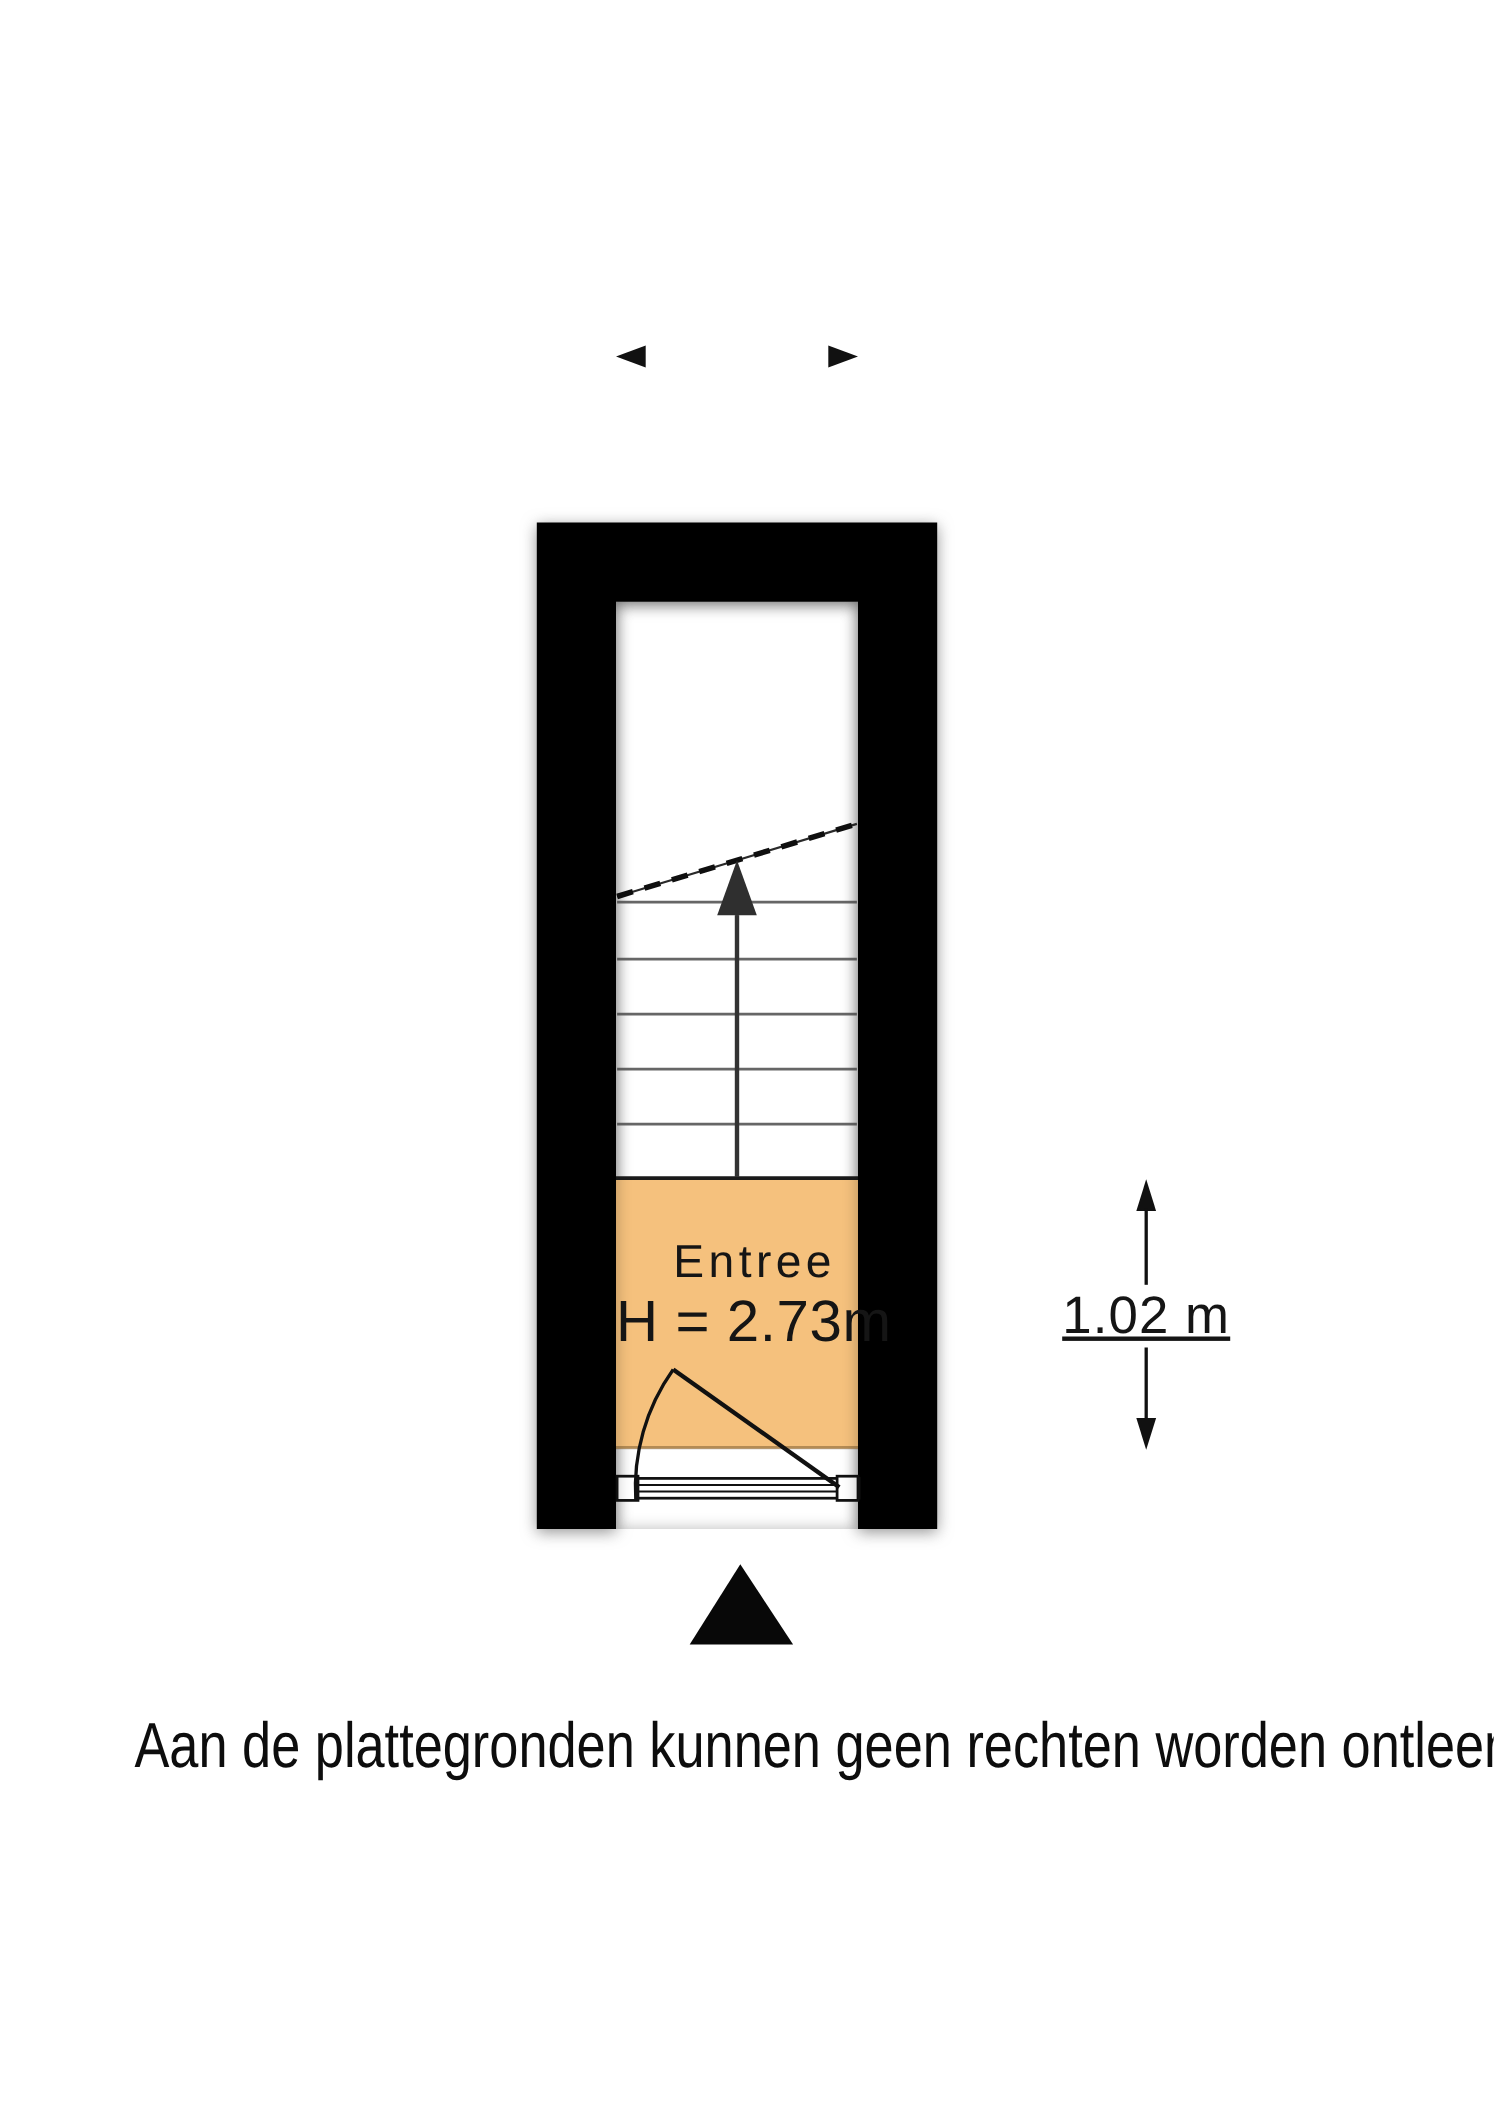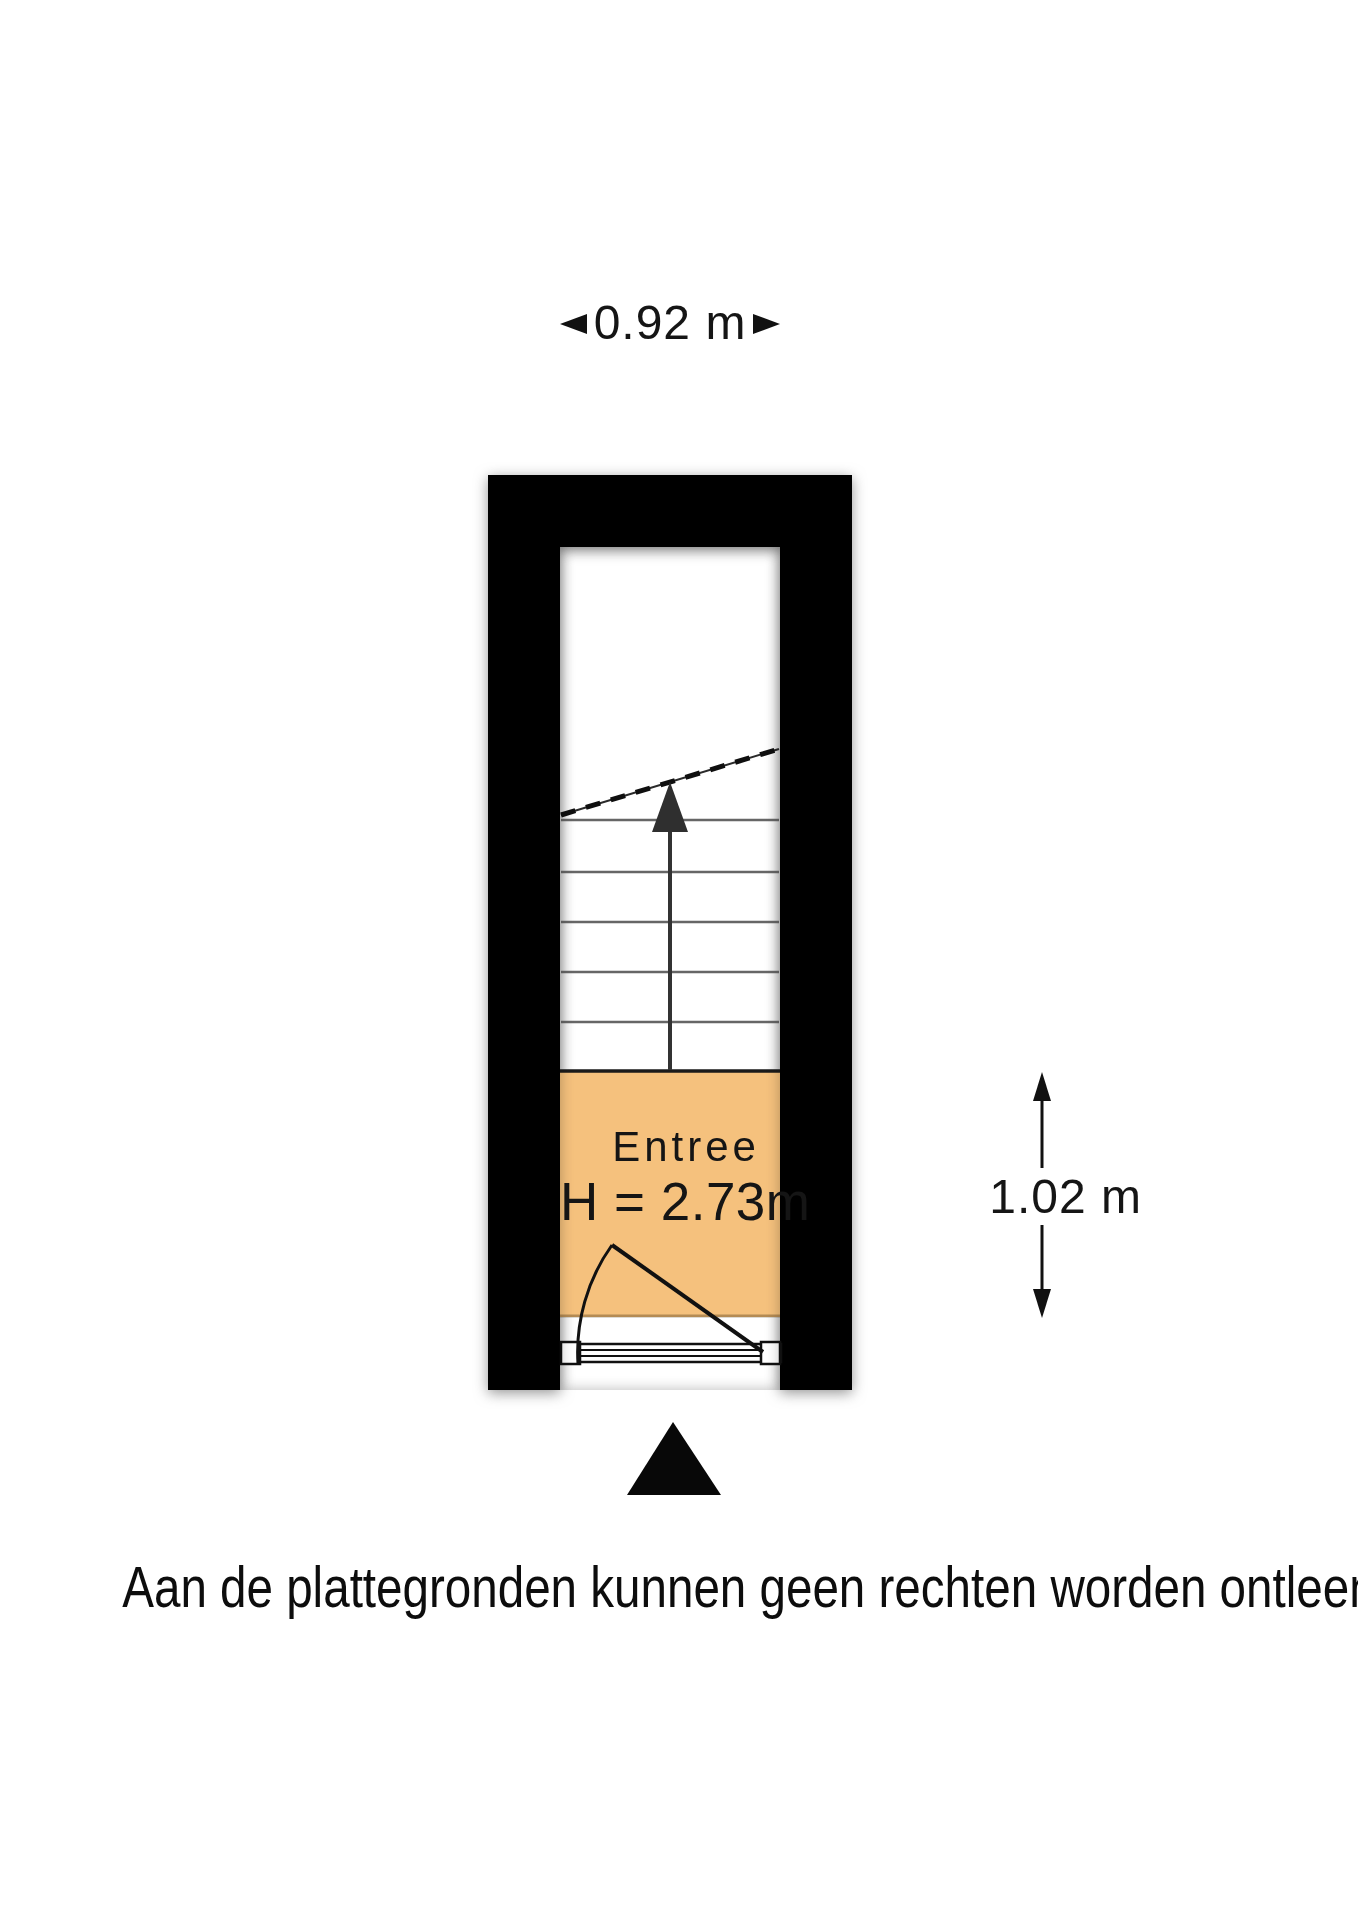--- a/index.html
+++ b/index.html
@@ -20,21 +20,21 @@
   .room-name{
     left:560px;top:1125px;width:252px;
     font-size:42px;line-height:44px;text-align:center;letter-spacing:4px;
   }
   .room-height{
     left:560px;top:1181px;width:220px;
     font-size:53px;line-height:42px;text-align:center;letter-spacing:0.5px;
   }
   .height-label{
     left:942px;top:1172px;width:200px;
-    font-size:48px;line-height:50px;text-align:right;letter-spacing:1px;
+    font-size:48px;line-height:50px;text-align:center;letter-spacing:1px;text-decoration:underline;
   }
   .disclaimer{
     left:0;top:1557px;width:1358px;
     font-size:58px;line-height:60px;text-align:center;
     transform:scaleX(0.82);transform-origin:center;
     color:#0d0d0d;
   }
   .inner-shade{
     position:absolute;left:560px;top:547px;width:220px;height:843px;
     box-shadow:inset 0 0 14px rgba(0,0,0,0.28);
@@ -90,21 +90,20 @@
     <g>
       <polygon points="1042,1072 1033,1101 1051,1101" fill="#111111"></polygon>
       <line x1="1042" y1="1099" x2="1042" y2="1168" stroke="#111111" stroke-width="3"></line>
       <line x1="1042" y1="1225" x2="1042" y2="1293" stroke="#111111" stroke-width="3"></line>
       <polygon points="1042,1318 1033,1289 1051,1289" fill="#111111"></polygon>
     </g>
   </svg>
 
   <div class="inner-shade"></div>
 
-  <div class="label width-label">0.92 m</div>
 
   <div class="label room-name">Entree</div>
 
   <div class="label room-height">H = 2.73m</div>
 
   <div class="label height-label">1.02 m</div>
 
   <div class="label disclaimer">Aan de plattegronden kunnen geen rechten worden ontleend.</div>
 
 </div>

